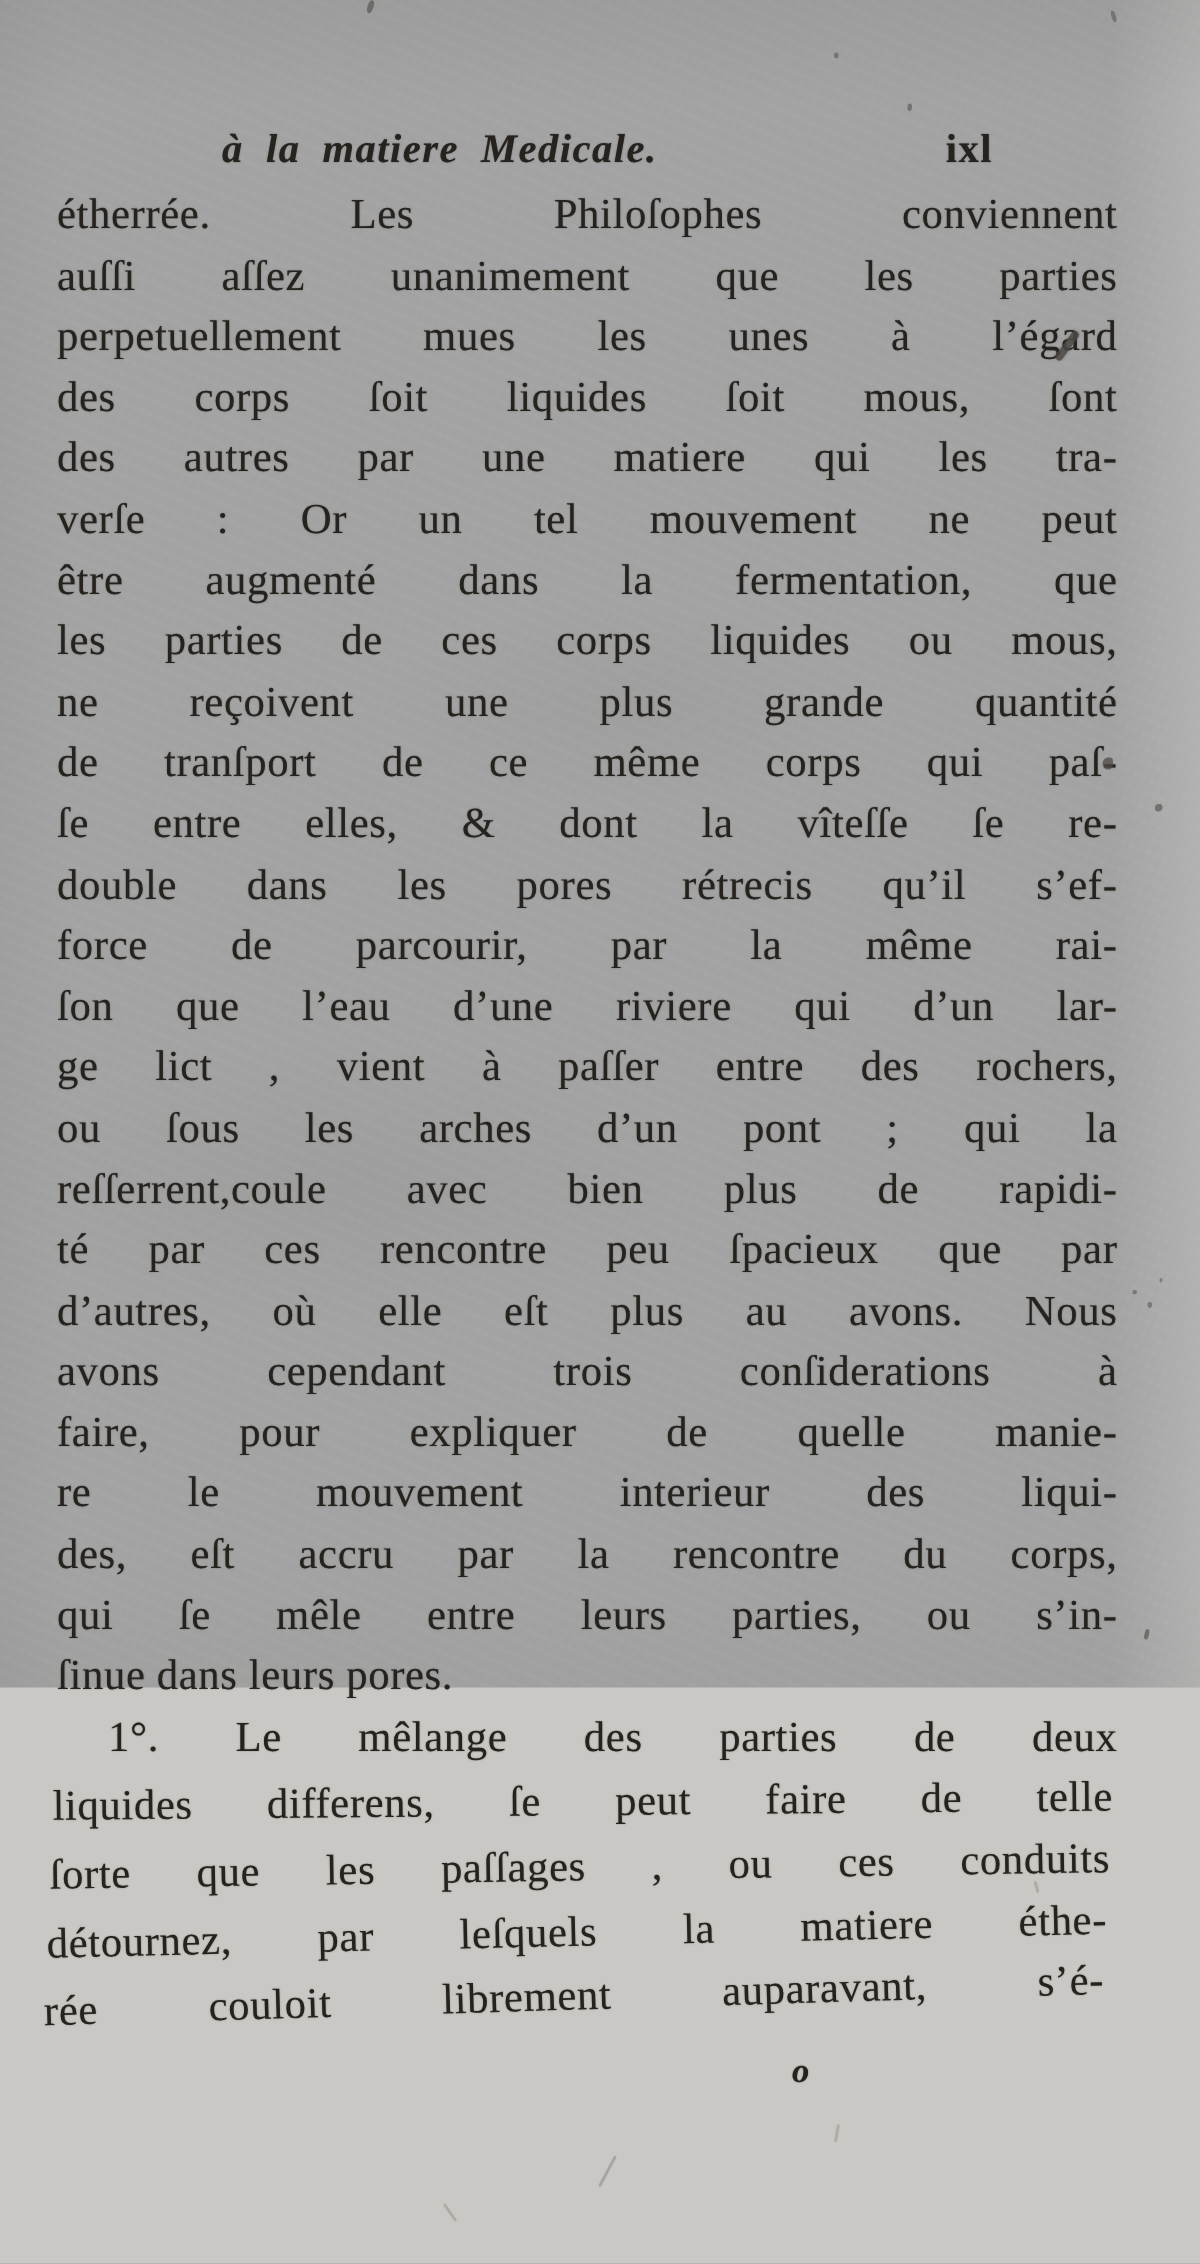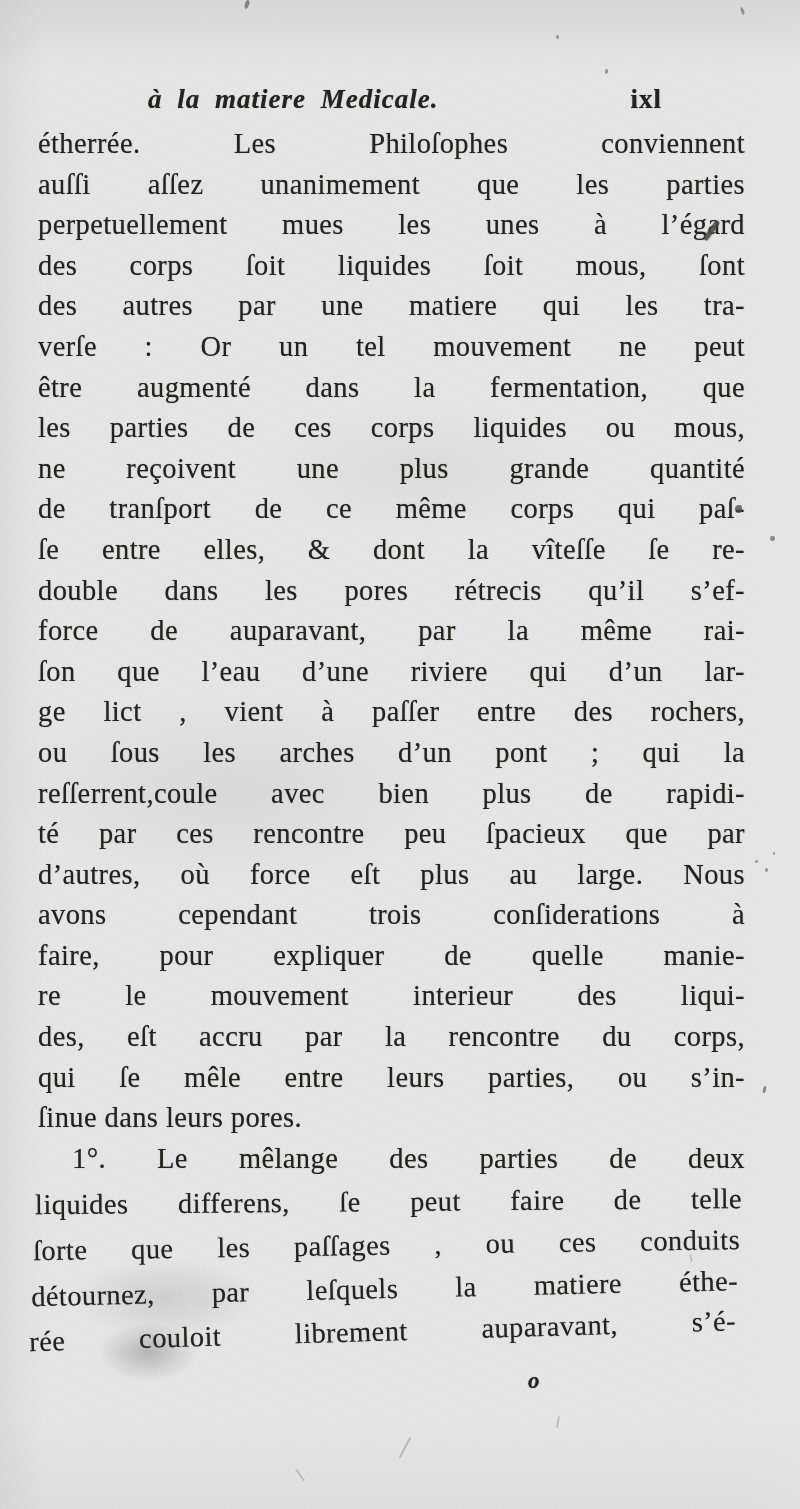--- a/index.html
+++ b/index.html
@@ -4,22 +4,22 @@
 <style>
   html,body{margin:0;padding:0;}
   body{
     width:800px;height:1509px;
     background:#c9c8c5;
     font-family:"Liberation Serif","DejaVu Serif",serif;
     overflow:hidden;
   }
   .page{
     position:relative;
-    width:800px;height:1509px;
-    background:#e5e5e5;
+    width:800px;height:1125px;
+    background:#a3a3a3;
     color:#26221e;
   }
   
   .shade{
     position:absolute;inset:0;pointer-events:none;
     background:
       linear-gradient(180deg, rgba(100,98,95,.10), rgba(100,98,95,0) 70px),
       linear-gradient(90deg, rgba(110,108,104,.08), rgba(110,108,104,0) 45px),
       linear-gradient(270deg, rgba(232,231,228,.22), rgba(232,231,228,0) 60px),
       radial-gradient(70px 42px at 148px 1352px, rgba(75,71,67,.30), rgba(75,71,67,0) 70%),
@@ -118,27 +118,27 @@
     <div class="ln">perpetuellement mues les unes à l’égard</div>
     <div class="ln">des corps ſoit liquides ſoit mous, ſont</div>
     <div class="ln">des autres par une matiere qui les tra-</div>
     <div class="ln">verſe : Or un tel mouvement ne peut</div>
     <div class="ln">être augmenté dans la fermentation, que</div>
     <div class="ln">les parties de ces corps liquides ou mous,</div>
     <div class="ln">ne reçoivent une plus grande quantité</div>
     <div class="ln">de tranſport de ce même corps qui paſ-</div>
     <div class="ln">ſe entre elles, &amp; dont la vîteſſe ſe re-</div>
     <div class="ln">double dans les pores rétrecis qu’il s’ef-</div>
-    <div class="ln">force de auparavant, par la même rai-</div>
+    <div class="ln">force de parcourir, par la même rai-</div>
     <div class="ln">ſon que l’eau d’une riviere qui d’un lar-</div>
     <div class="ln">ge lict , vient à paſſer entre des rochers,</div>
     <div class="ln">ou ſous les arches d’un pont ; qui la</div>
     <div class="ln">reſſerrent,coule avec bien plus de rapidi-</div>
     <div class="ln">té par ces rencontre peu ſpacieux que par</div>
-    <div class="ln">d’autres, où force eſt plus au large. Nous</div>
+    <div class="ln">d’autres, où elle eſt plus au avons. Nous</div>
     <div class="ln">avons cependant trois conſiderations à</div>
     <div class="ln">faire, pour expliquer de quelle manie-</div>
     <div class="ln">re le mouvement interieur des liqui-</div>
     <div class="ln">des, eſt accru par la rencontre du corps,</div>
     <div class="ln">qui ſe mêle entre leurs parties, ou s’in-</div>
     <div class="ln short">ſinue dans leurs pores.</div>
     <div class="ln indent">1°. Le mêlange des parties de deux</div>
     <div class="ln w1">liquides differens, ſe peut faire de telle</div>
     <div class="ln w2">ſorte que les paſſages , ou ces conduits</div>
     <div class="ln w3">détournez, par leſquels la matiere éthe-</div>

